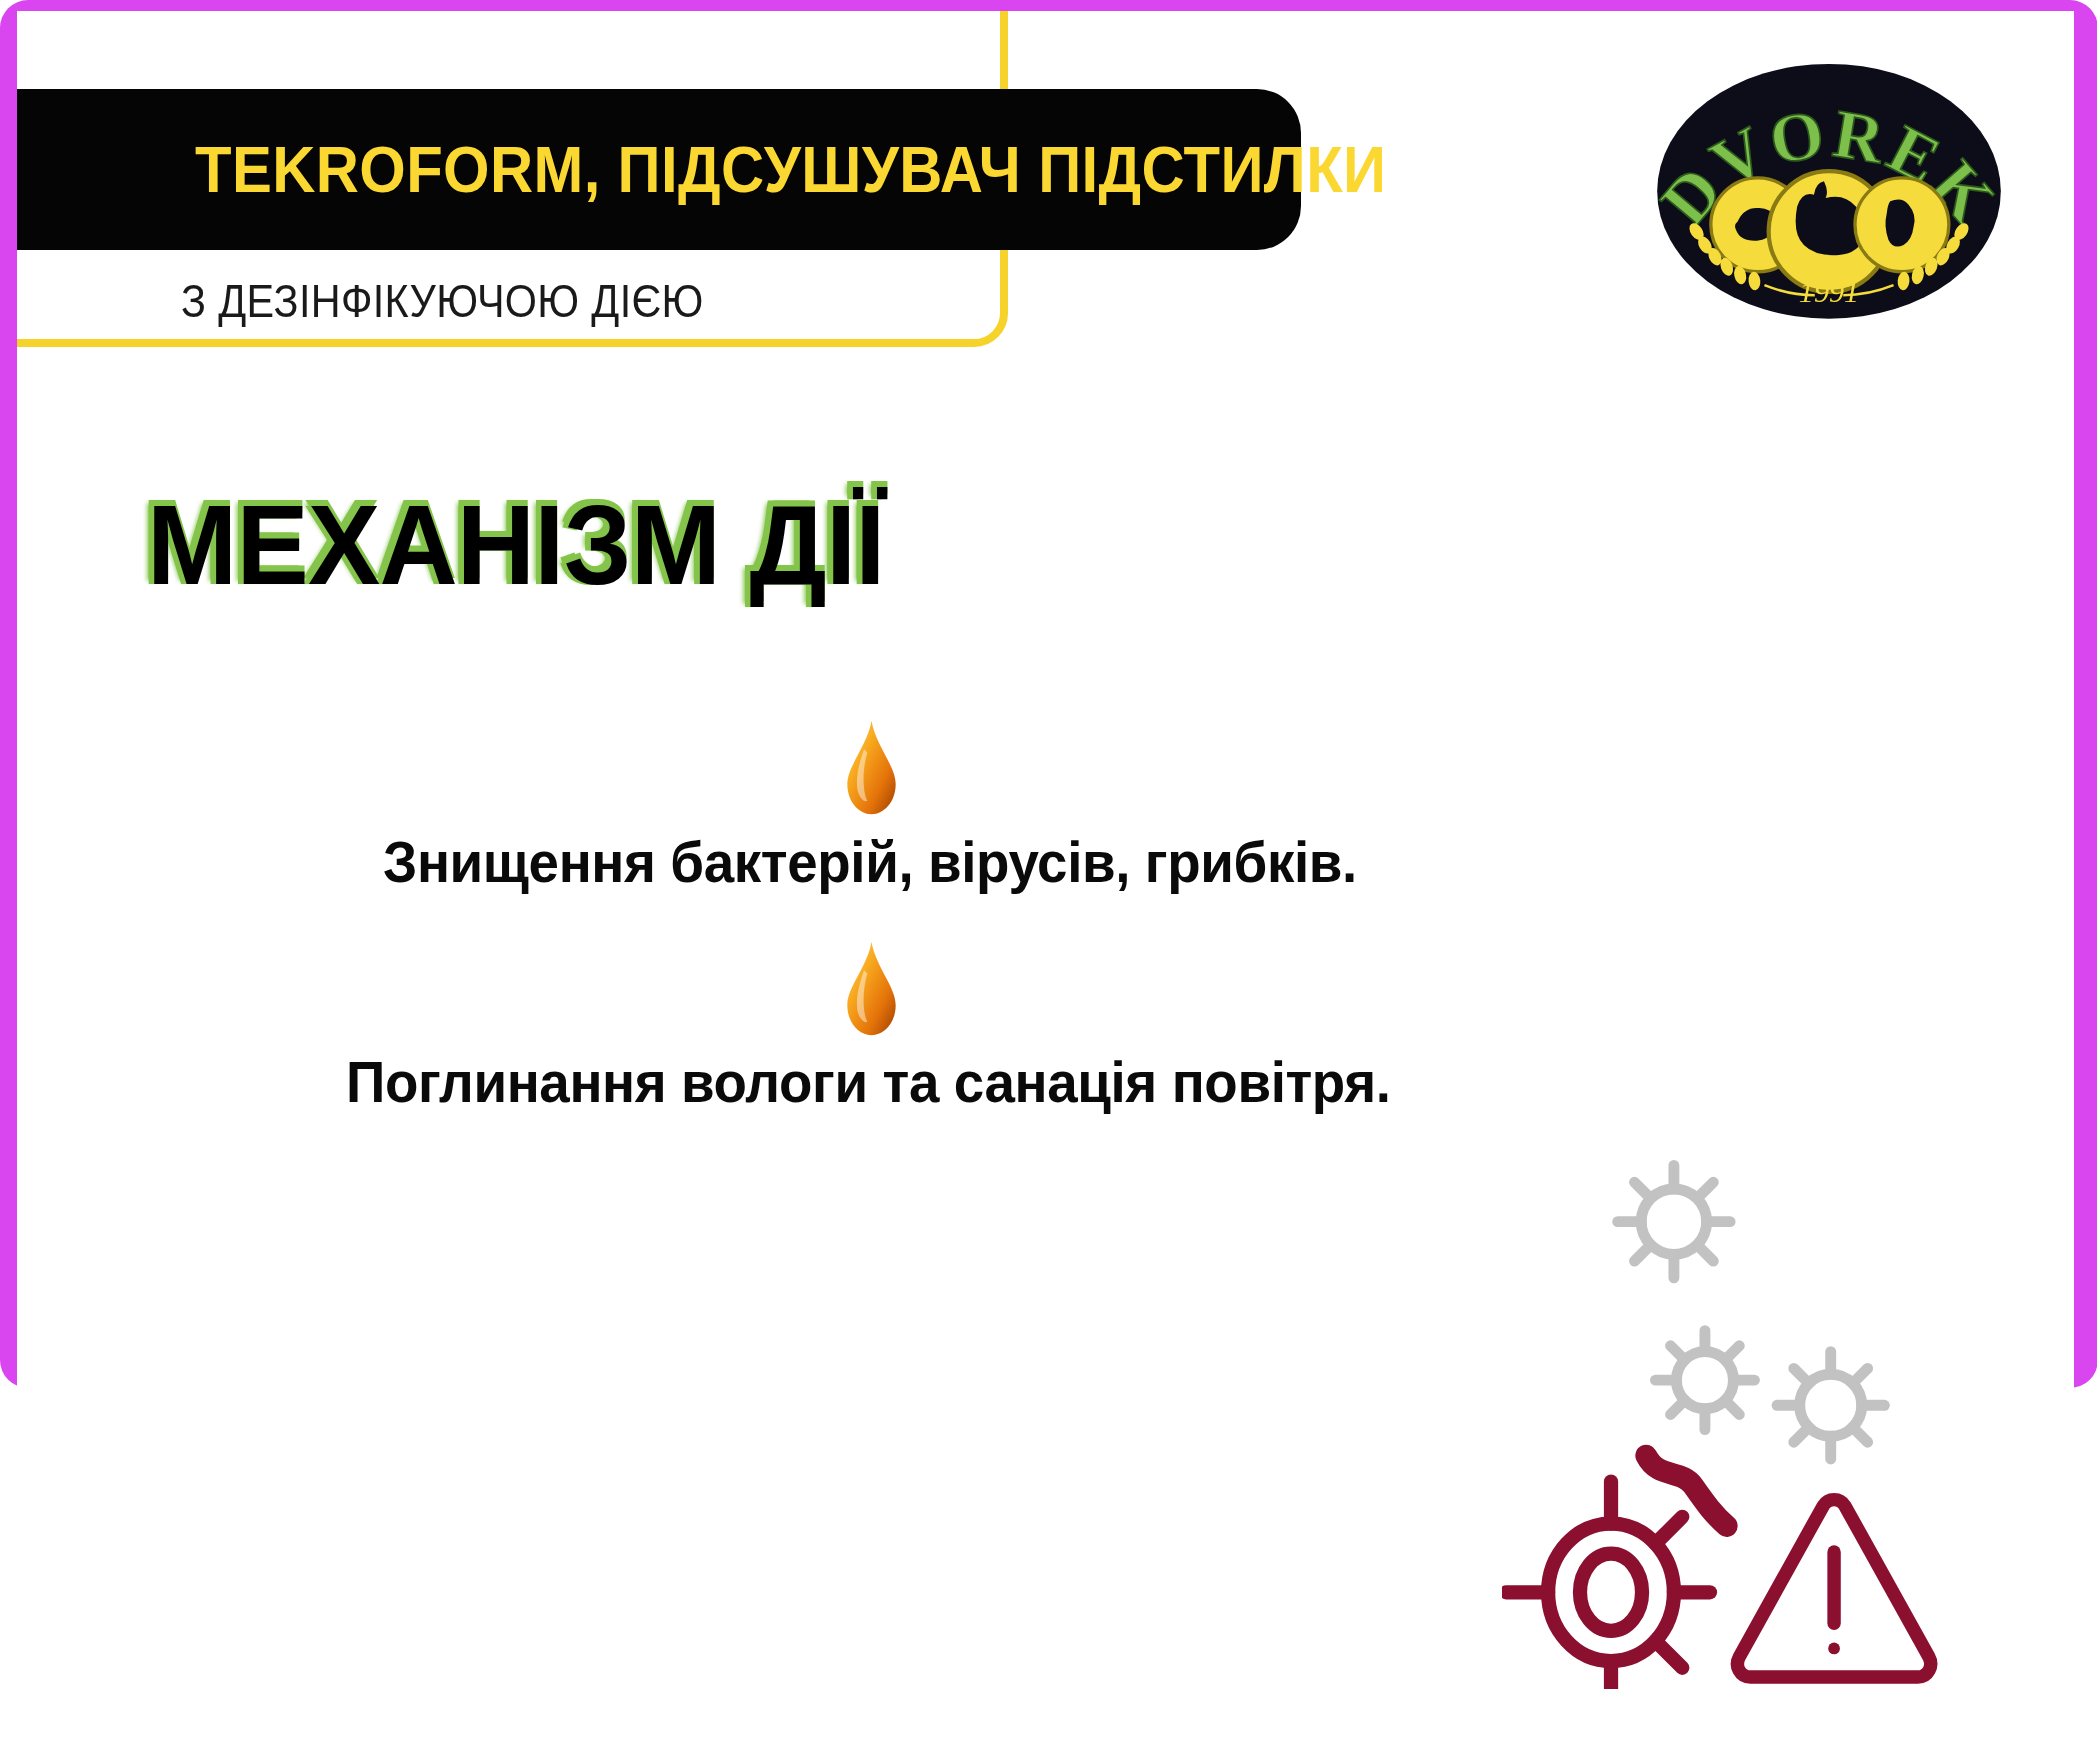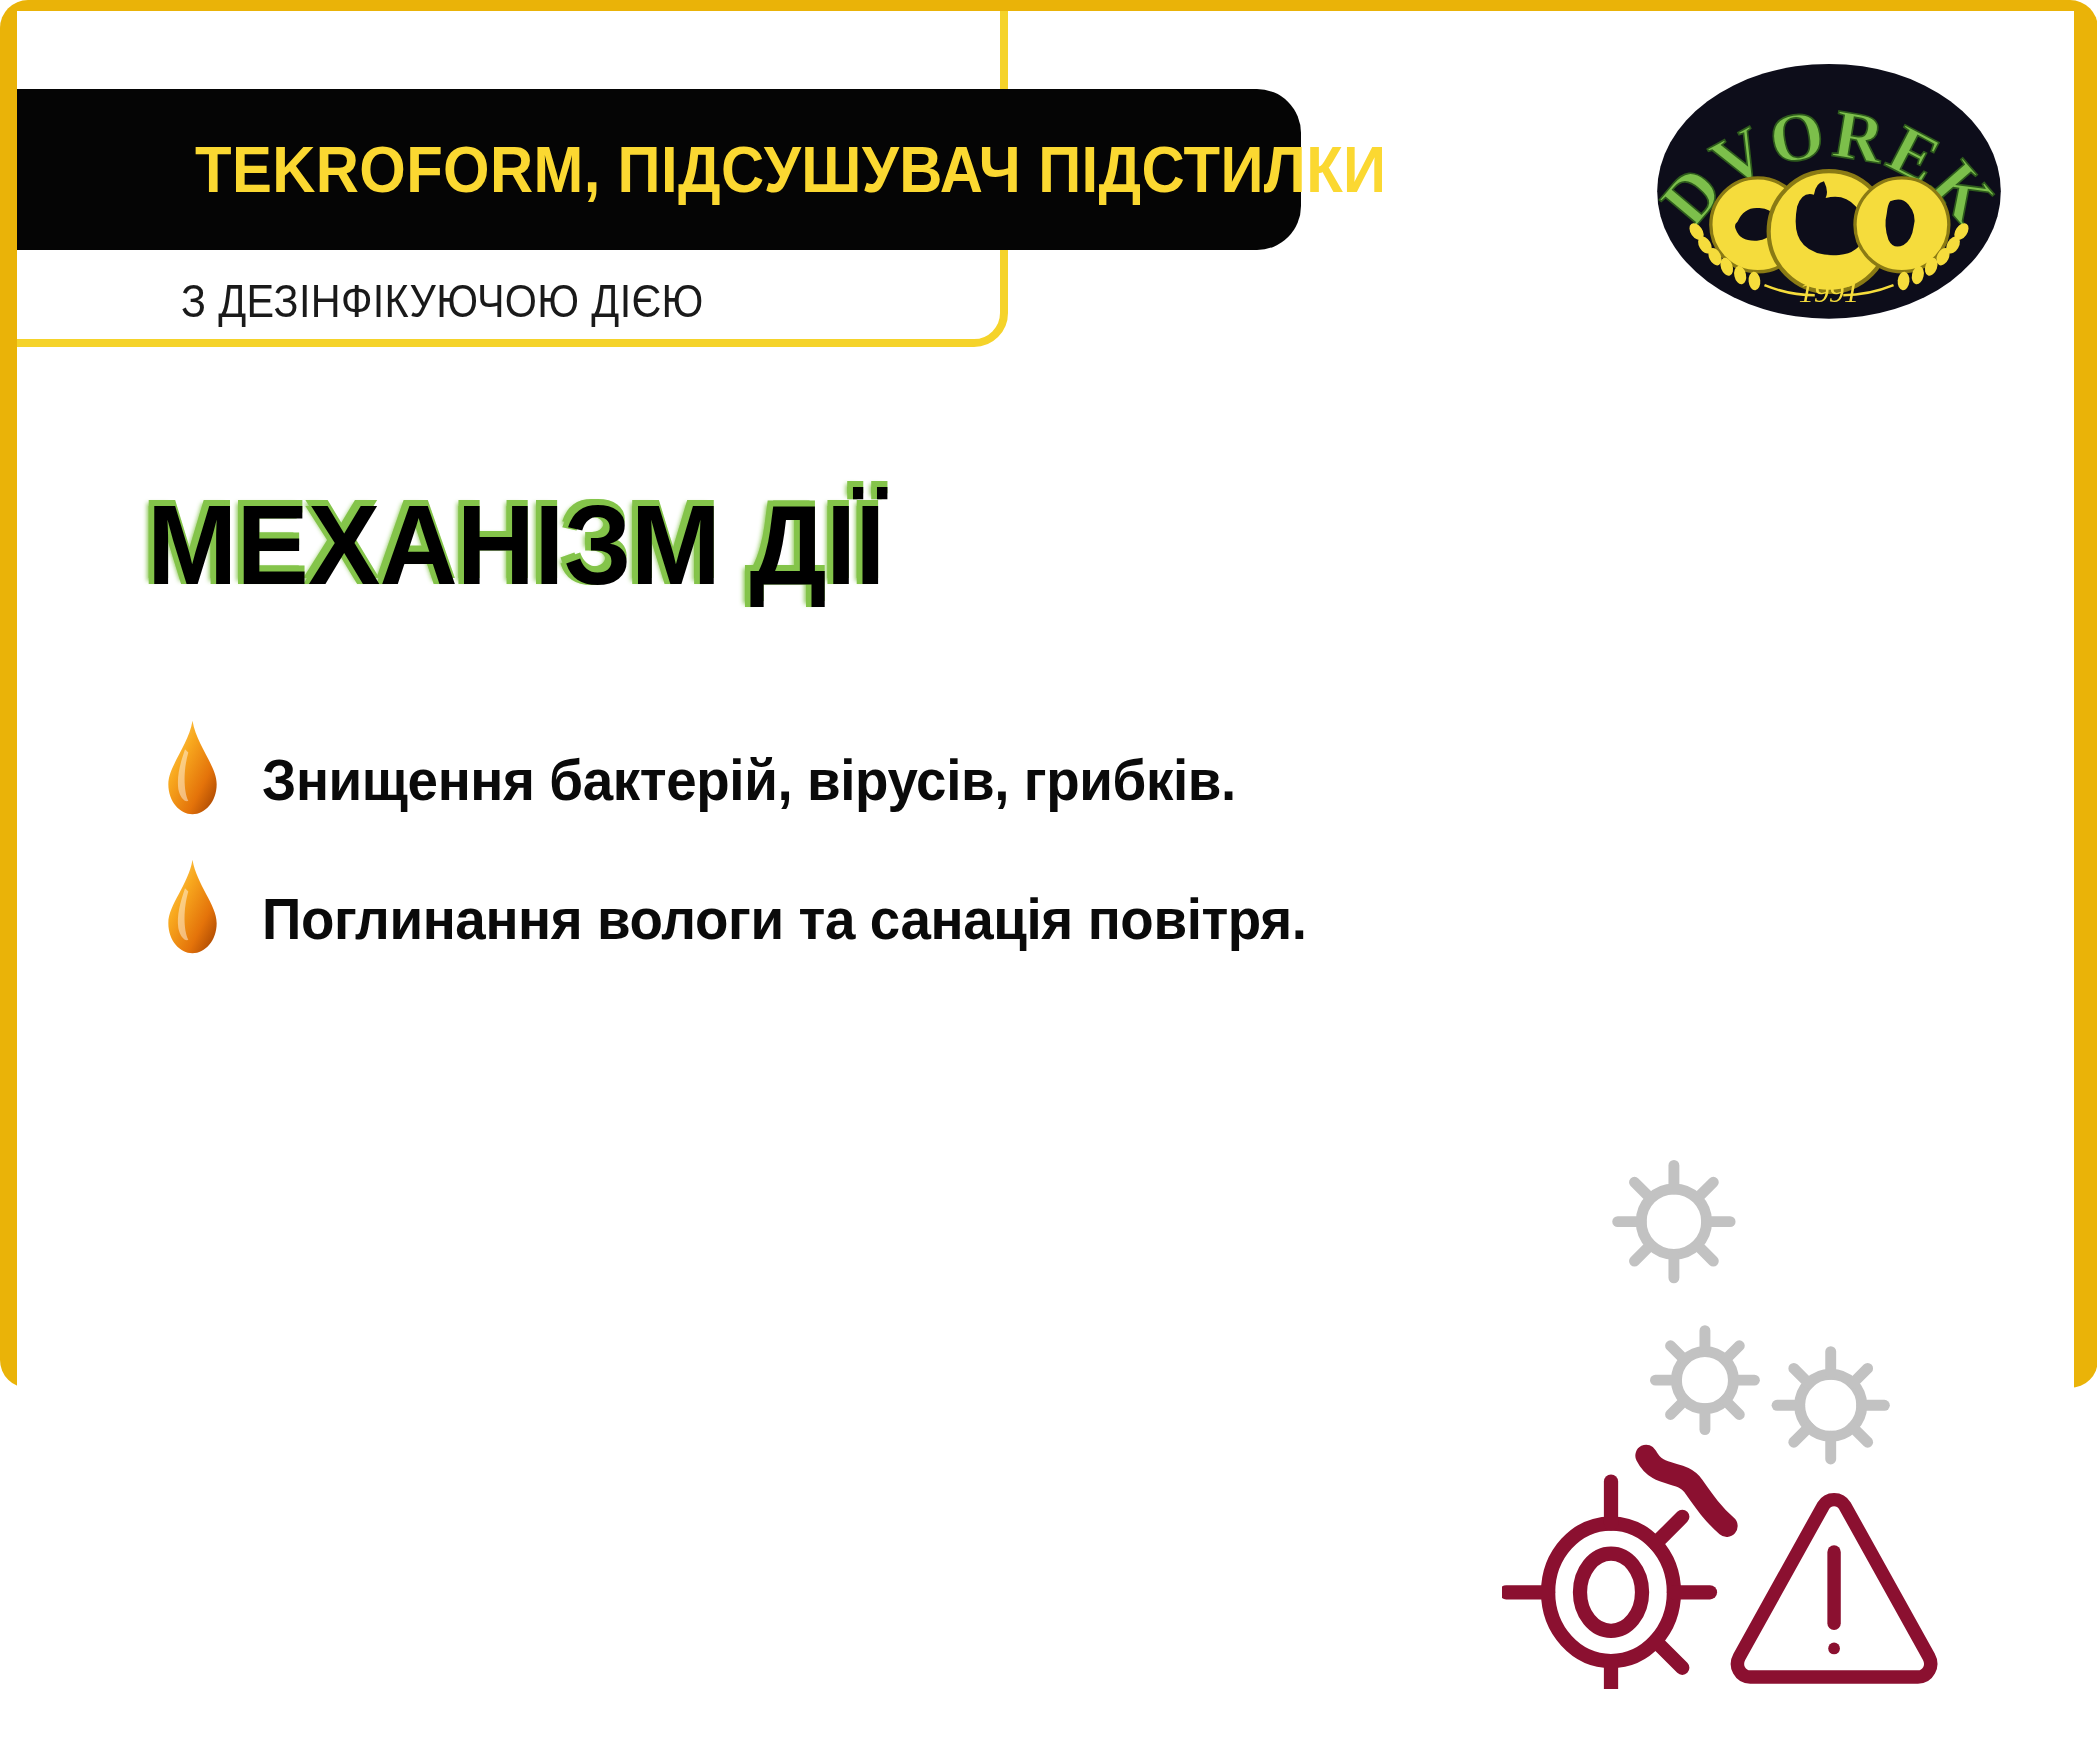--- a/index.html
+++ b/index.html
@@ -12,21 +12,21 @@
     height: 1748px;
     font-family: "Liberation Sans", sans-serif;
     overflow: hidden;
   }
 
   
   .slide-frame {
     position: relative;
     width: 2098px;
     height: 1388px;
-    background: #eab308;
+    background: #d946ef;
     box-sizing: border-box;
     border-radius: 28px;
   }
   .slide-canvas {
     position: absolute;
     left: 17px;
     top: 11px;
     width: 2057px;
     height: 1716px;
     background: #ffffff;
@@ -117,22 +117,23 @@
   
   .bullet-list {
     position: absolute;
     left: 143px;
     top: 703px;
     width: 1460px;
   }
   .bullet-row {
     position: relative;
     display: flex;
-    align-items: flex-end;
+    align-items: center;
     margin-bottom: 34px;
+    flex-direction: column;
   }
   .drop-icon {
     flex: 0 0 auto;
     width: 65px;
     height: 101px;
     margin-right: 37px;
     margin-top: 3.4px;
   }
   .bullet-text {
     font-size: 57px;

